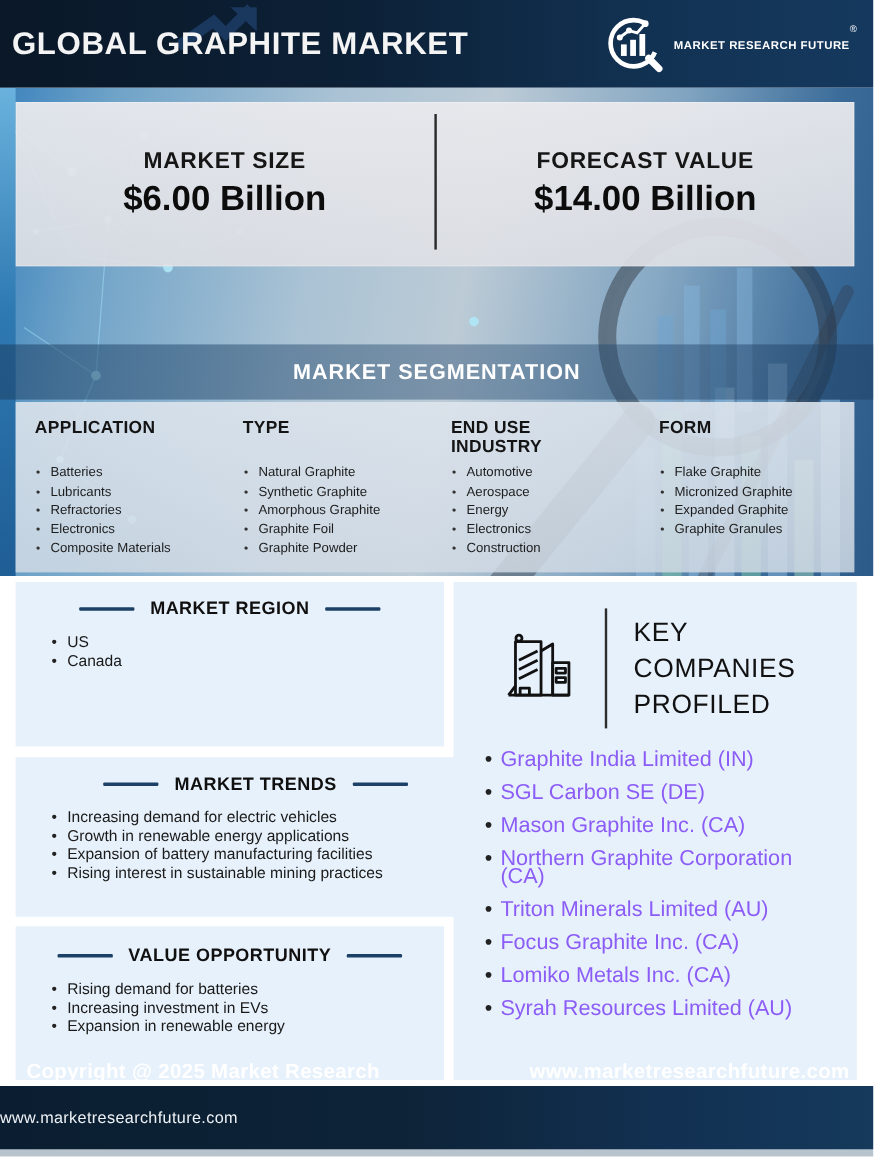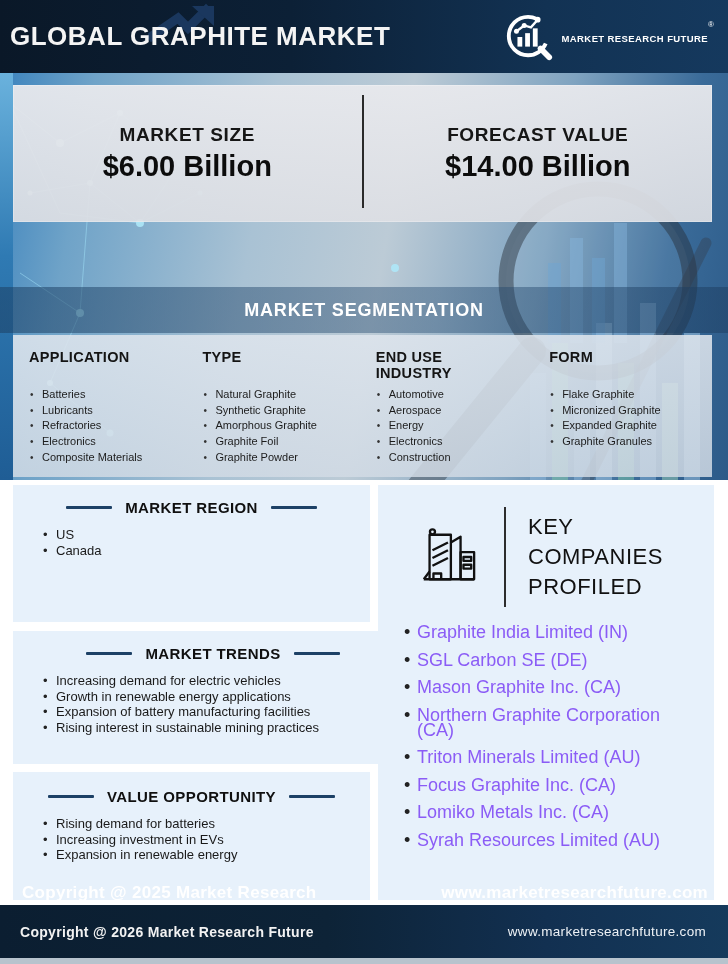--- a/index.html
+++ b/index.html
@@ -304,18 +304,17 @@
       <li>Focus Graphite Inc. (CA)</li>
       <li>Lomiko Metals Inc. (CA)</li>
       <li>Syrah Resources Limited (AU)</li>
     </ul>
   </div>
 
   <div class="watermark wm-left">Copyright @ 2025 Market Research Future</div>
   <div class="watermark wm-right">www.marketresearchfuture.com</div>
 
   <div class="footer">
-    <div class="footer-copy">Copyright @ 2026 Market Research Future</div>
     <div class="footer-site">www.marketresearchfuture.com</div>
   </div>
   <div class="bottom-strip"></div>
 
 </div>
 
 </body></html>

